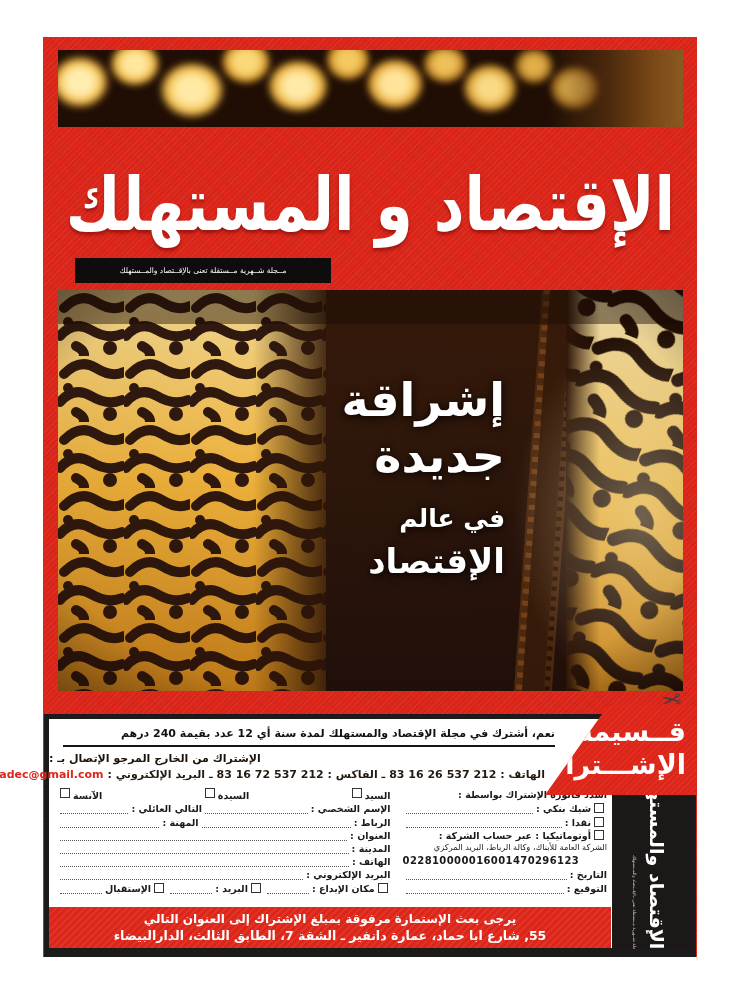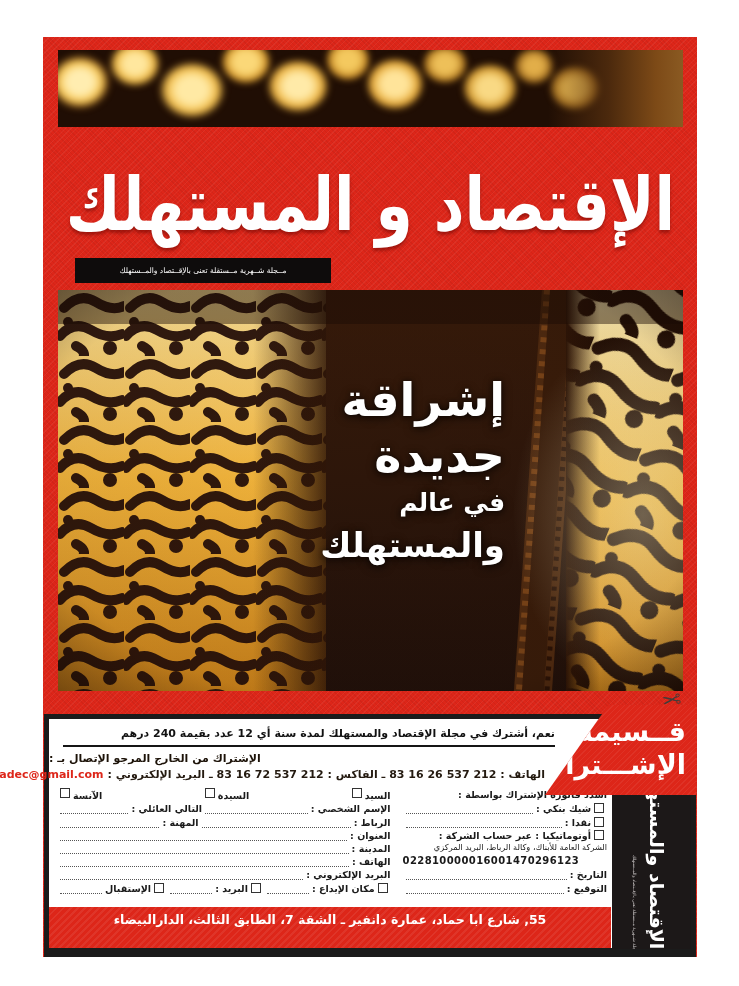--- a/index.html
+++ b/index.html
@@ -33,21 +33,21 @@
      text-shadow:0 2px 3px rgba(120,10,5,.6);}
   .tagline-strip{position:absolute;left:17px;top:131px;width:256px;height:25px;background:#0e0c0c;
      display:flex;align-items:center;justify-content:center;overflow:hidden;}
   .tagline-strip span{color:#fff;font-size:7.5px;white-space:nowrap;}
   
   .main-photo{position:absolute;left:58px;top:290px;width:625px;height:401px;overflow:hidden;background:#2b1407;}
   .hero-text{position:absolute;right:178px;top:82px;text-align:right;color:#fff;
      text-shadow:0 2px 10px rgba(0,0,0,.65),0 0 4px rgba(0,0,0,.5);}
   .hero-line{white-space:nowrap;font-weight:bold;}
   .hl-xl{font-size:46px;line-height:56px;}
-  .hl-sm{font-size:25px;line-height:38px;}
+  .hl-sm{font-size:25px;line-height:38px;margin-top:16px;}
   .hl-md{font-size:34px;line-height:46px;}
   
   .form-box{position:absolute;left:44px;top:714px;width:652px;height:243px;background:#fff;
      border:5px solid #1b1b1b;border-bottom-width:9px;box-sizing:border-box;}
   .ribbon{position:absolute;left:545px;top:705px;width:151px;height:90px;background:#dd2619;
      background-image:repeating-linear-gradient(135deg,rgba(255,255,255,.06) 0 1px,transparent 1px 4px);
      clip-path:polygon(42% 0,100% 0,100% 100%,0 100%);z-index:5;
      color:#fff;font-weight:bold;font-size:27px;line-height:33px;text-align:right;
      padding:10px 10px 0 0;box-sizing:border-box;}
   .scissors{position:absolute;left:662px;top:687px;font-size:23px;color:#413c39;
@@ -173,21 +173,21 @@
       <rect x="508" y="0" width="117" height="415" fill="url(#arab2)"></rect>
       <rect x="508" y="0" width="34" height="415" fill="url(#fadeR)"></rect>
       <ellipse cx="585" cy="225" rx="130" ry="185" fill="url(#glow)" opacity=".45"></ellipse>
       <rect x="0" y="0" width="625" height="34" fill="#1a0c04" opacity=".45"></rect>
       <rect x="0" y="0" width="625" height="415" fill="url(#vign)"></rect>
     </svg>
     <div class="hero-text">
       <div class="hero-line hl-xl">إشراقة</div>
       <div class="hero-line hl-xl">جديدة</div>
       <div class="hero-line hl-sm">في عالم</div>
-      <div class="hero-line hl-md">والمستهلك</div>
+      <div class="hero-line hl-md">الإقتصاد</div>
     </div>
   </div>
 
   <div class="scissors">✂</div>
 
   <div class="form-box">
     <div class="hdr1">نعم، أشترك في مجلة الإقتصاد والمستهلك لمدة سنة أي 12 عدد بقيمة 240 درهم</div>
     <div class="hdr2">الإشتراك من الخارج المرجو الإتصال بـ :</div>
     <div class="phone-line">
       <span>الهاتف : 212 537 26 16 83 ـ الفاكس : 212 537 72 16 83 ـ البريد الإلكتروني : </span><span class="email">ziwa.madec@gmail.com</span>
@@ -265,20 +265,21 @@
           <span class="lbl">البريد :</span>
           <span class="dots"></span>
           <span class="cb"></span>
           <span class="lbl">الإستقبال</span>
           <span class="dots"></span>
         </div>
       </div>
     </div>
 
     <div class="mail-banner">
+      <div class="b1">يرجى بعث الإستمارة مرفوقة بمبلغ الإشتراك إلى العنوان التالي</div>
       <div class="b2">55, شارع ابا حماد، عمارة دانفير ـ الشقة 7، الطابق الثالث، الدارالبيضاء</div>
     </div>
   </div>
 
   <div class="ribbon">
     <div>قــسيمة</div>
     <div>الإشـــتراك</div>
   </div>
 
   <div class="side-bar">

